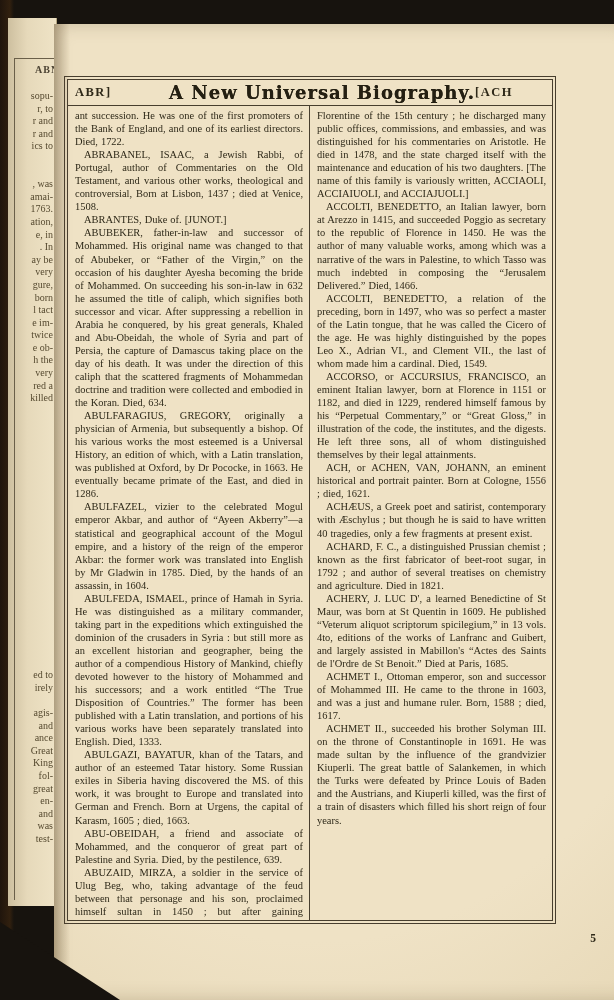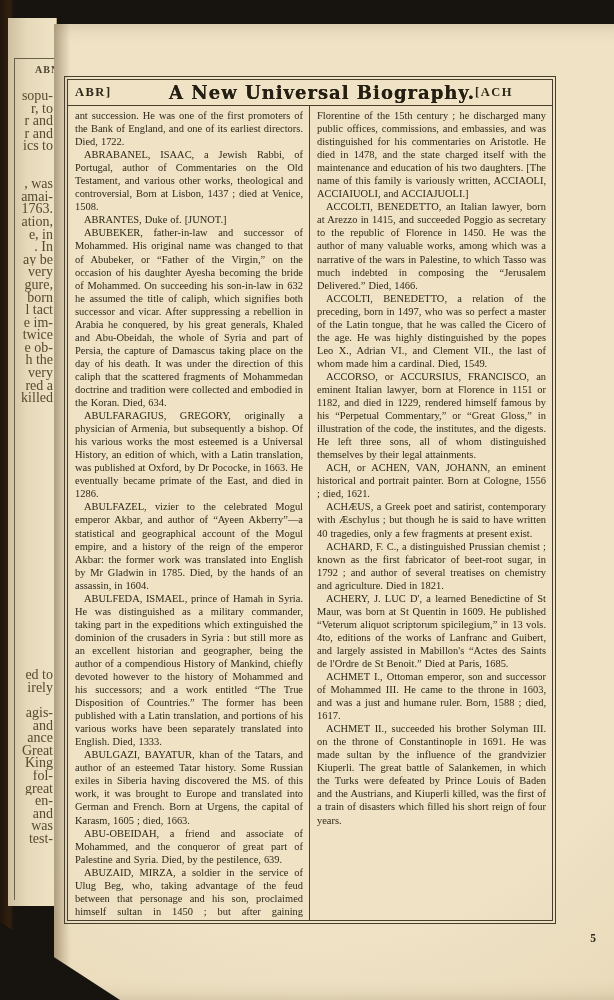--- a/index.html
+++ b/index.html
@@ -14,21 +14,21 @@
     background:linear-gradient(90deg,#20150c,#31200f 70%,#17130e);}
   
   .facing-edge{position:absolute;left:8px;top:18px;width:48px;height:888px;
     background:linear-gradient(90deg,#cdbf9f,#e6d9ba 40%,#efe3c6);
     overflow:hidden;border-right:1px solid #b5a682;}
   .facing-frame{position:absolute;left:6px;top:40px;bottom:6px;right:0;
     border-left:1px solid #6a5f49;border-top:1px solid #6a5f49;}
   .facing-header{position:absolute;top:46px;left:27px;right:4px;
     font-size:10px;font-weight:bold;letter-spacing:1px;color:#4c4333;text-align:right;}
   .fragments{position:absolute;top:72px;left:8px;right:3px;text-align:right;
-    font-size:14px;line-height:12.6px;color:#55492f;white-space:nowrap;}
+    font-size:10px;line-height:12.6px;color:#55492f;white-space:nowrap;}
   .fragments div{height:12.6px;overflow:hidden;}
   
   .page{position:absolute;left:54px;top:24px;width:580px;height:976px;
     background:
       radial-gradient(120% 90% at 45% 40%, #efe2c5 60%, #e5d6b4 88%, #d9c8a2 100%);
     box-shadow:inset 0 0 18px rgba(90,70,40,.25);}
   .fore-edge{position:absolute;right:0;top:70px;width:13px;height:930px;
     background:repeating-linear-gradient(180deg,#9c6b38 0 3px,#7c5228 3px 6px,#a97940 6px 9px);
     opacity:.9;}
   .fore-edge-top{position:absolute;right:2px;top:24px;width:11px;height:60px;

